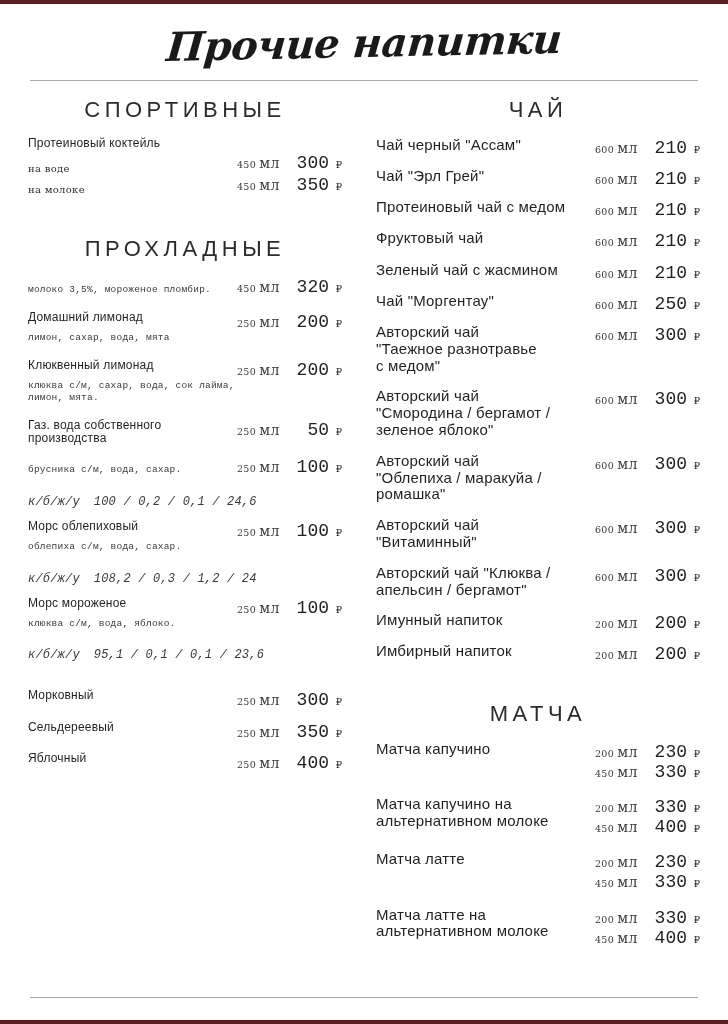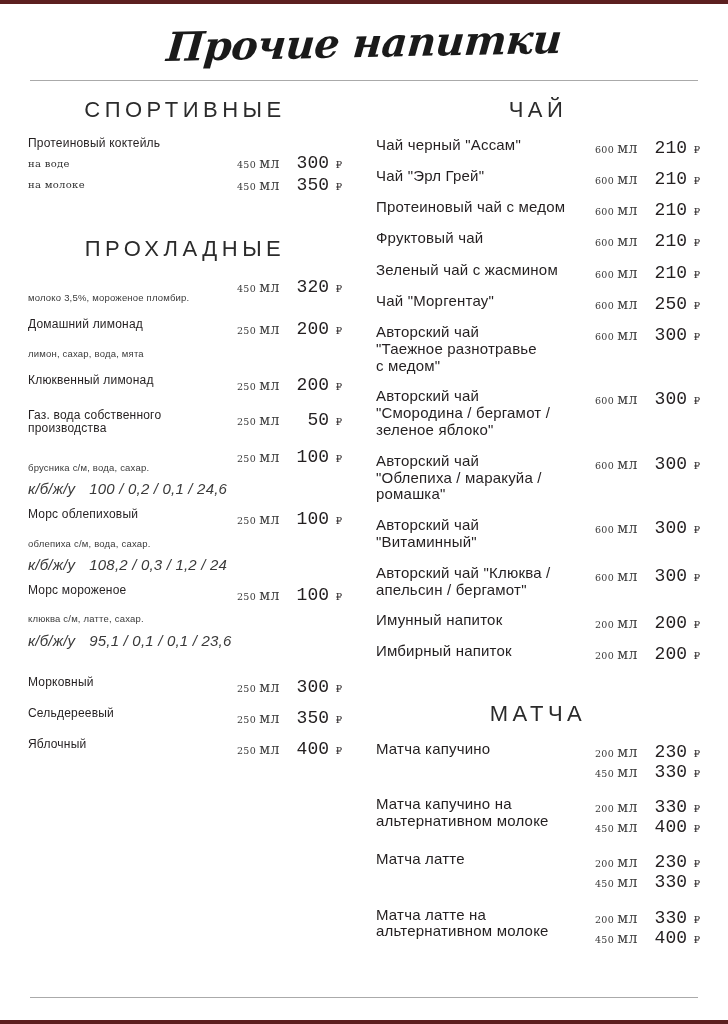--- a/index.html
+++ b/index.html
@@ -93,33 +93,33 @@
   }
   .item-name {
     font-size: 12px;
     font-weight: 300;
     line-height: 1.12;
     color: #231f20;
     letter-spacing: 0.2px;
   }
   .col-right .item-name { font-size: 15px; }
   .item-desc {
-    font-family: Liberation Sans, sans-serif;
+    font-family: Liberation Mono, monospace;
     font-size: 9.5px;
     line-height: 1.3;
     color: #3a3a3a;
     letter-spacing: 0.2px;
-    margin-top: 16px;
+    margin-top: 8px;
   }
   .item-nutri {
-    font-family: Liberation Sans, sans-serif;
+    font-family: Liberation Mono, monospace;
     font-style: italic;
-    font-size: 15px;
+    font-size: 12px;
     color: #3a3a3a;
-    margin-top: 6px;
+    margin-top: 18px;
     letter-spacing: 0.2px;
   }
   .item-nutri .nl { margin-right: 14px; }
   .prices {
     flex: 0 0 auto;
     display: flex;
     flex-direction: column;
     padding-top: 1px;
   }
   .price-row {
@@ -147,21 +147,21 @@
   .rub {
     font-family: "DejaVu Serif", "Liberation Serif", serif;
     font-size: 10px;
     color: #231f20;
     width: 13px;
     text-align: right;
   }
   .sub-lines { margin-top: 3px; }
   .sub-line {
     display: flex;
-    align-items: center;
+    align-items: flex-end;
     margin-bottom: 1px;
   }
   .sub-name {
     flex: 1 1 auto;
     font-family: "DejaVu Serif", "Liberation Serif", serif;
     font-size: 10px;
     color: #2f2f2f;
     letter-spacing: 0.3px;
   }
   .gap-lg { height: 16px; }
@@ -237,20 +237,21 @@
                 <span class="rub">₽</span>
               </div>
             </div>
           </div>
         </div>
         <div class="gap-md"></div>
         <div>
           <div class="item">
             <div class="item-main">
               <div class="item-name">Клюквенный лимонад</div>
+              <div class="item-desc">клюква с/м, сахар, вода, сок лайма,<br>лимон, мята.</div>
             </div>
             <div class="prices">
               <div class="price-row">
                 <span class="vol">250 <span class="u">мл</span></span>
                 <span class="amount">200</span>
                 <span class="rub">₽</span>
               </div>
             </div>
           </div>
         </div>
@@ -300,21 +301,21 @@
               </div>
             </div>
           </div>
           <div class="item-nutri"><span class="nl">к/б/ж/у</span><span>108,2 / 0,3 / 1,2 / 24</span></div>
         </div>
         <div class="gap-md"></div>
         <div>
           <div class="item">
             <div class="item-main">
               <div class="item-name">Морс мороженое</div>
-              <div class="item-desc">клюква с/м, латте, сахар.</div>
+              <div class="item-desc">клюква с/м, вода, яблоко.</div>
             </div>
             <div class="prices">
               <div class="price-row">
                 <span class="vol">250 <span class="u">мл</span></span>
                 <span class="amount">100</span>
                 <span class="rub">₽</span>
               </div>
             </div>
           </div>
           <div class="item-nutri"><span class="nl">к/б/ж/у</span><span>95,1 / 0,1 / 0,1 / 23,6</span></div>

